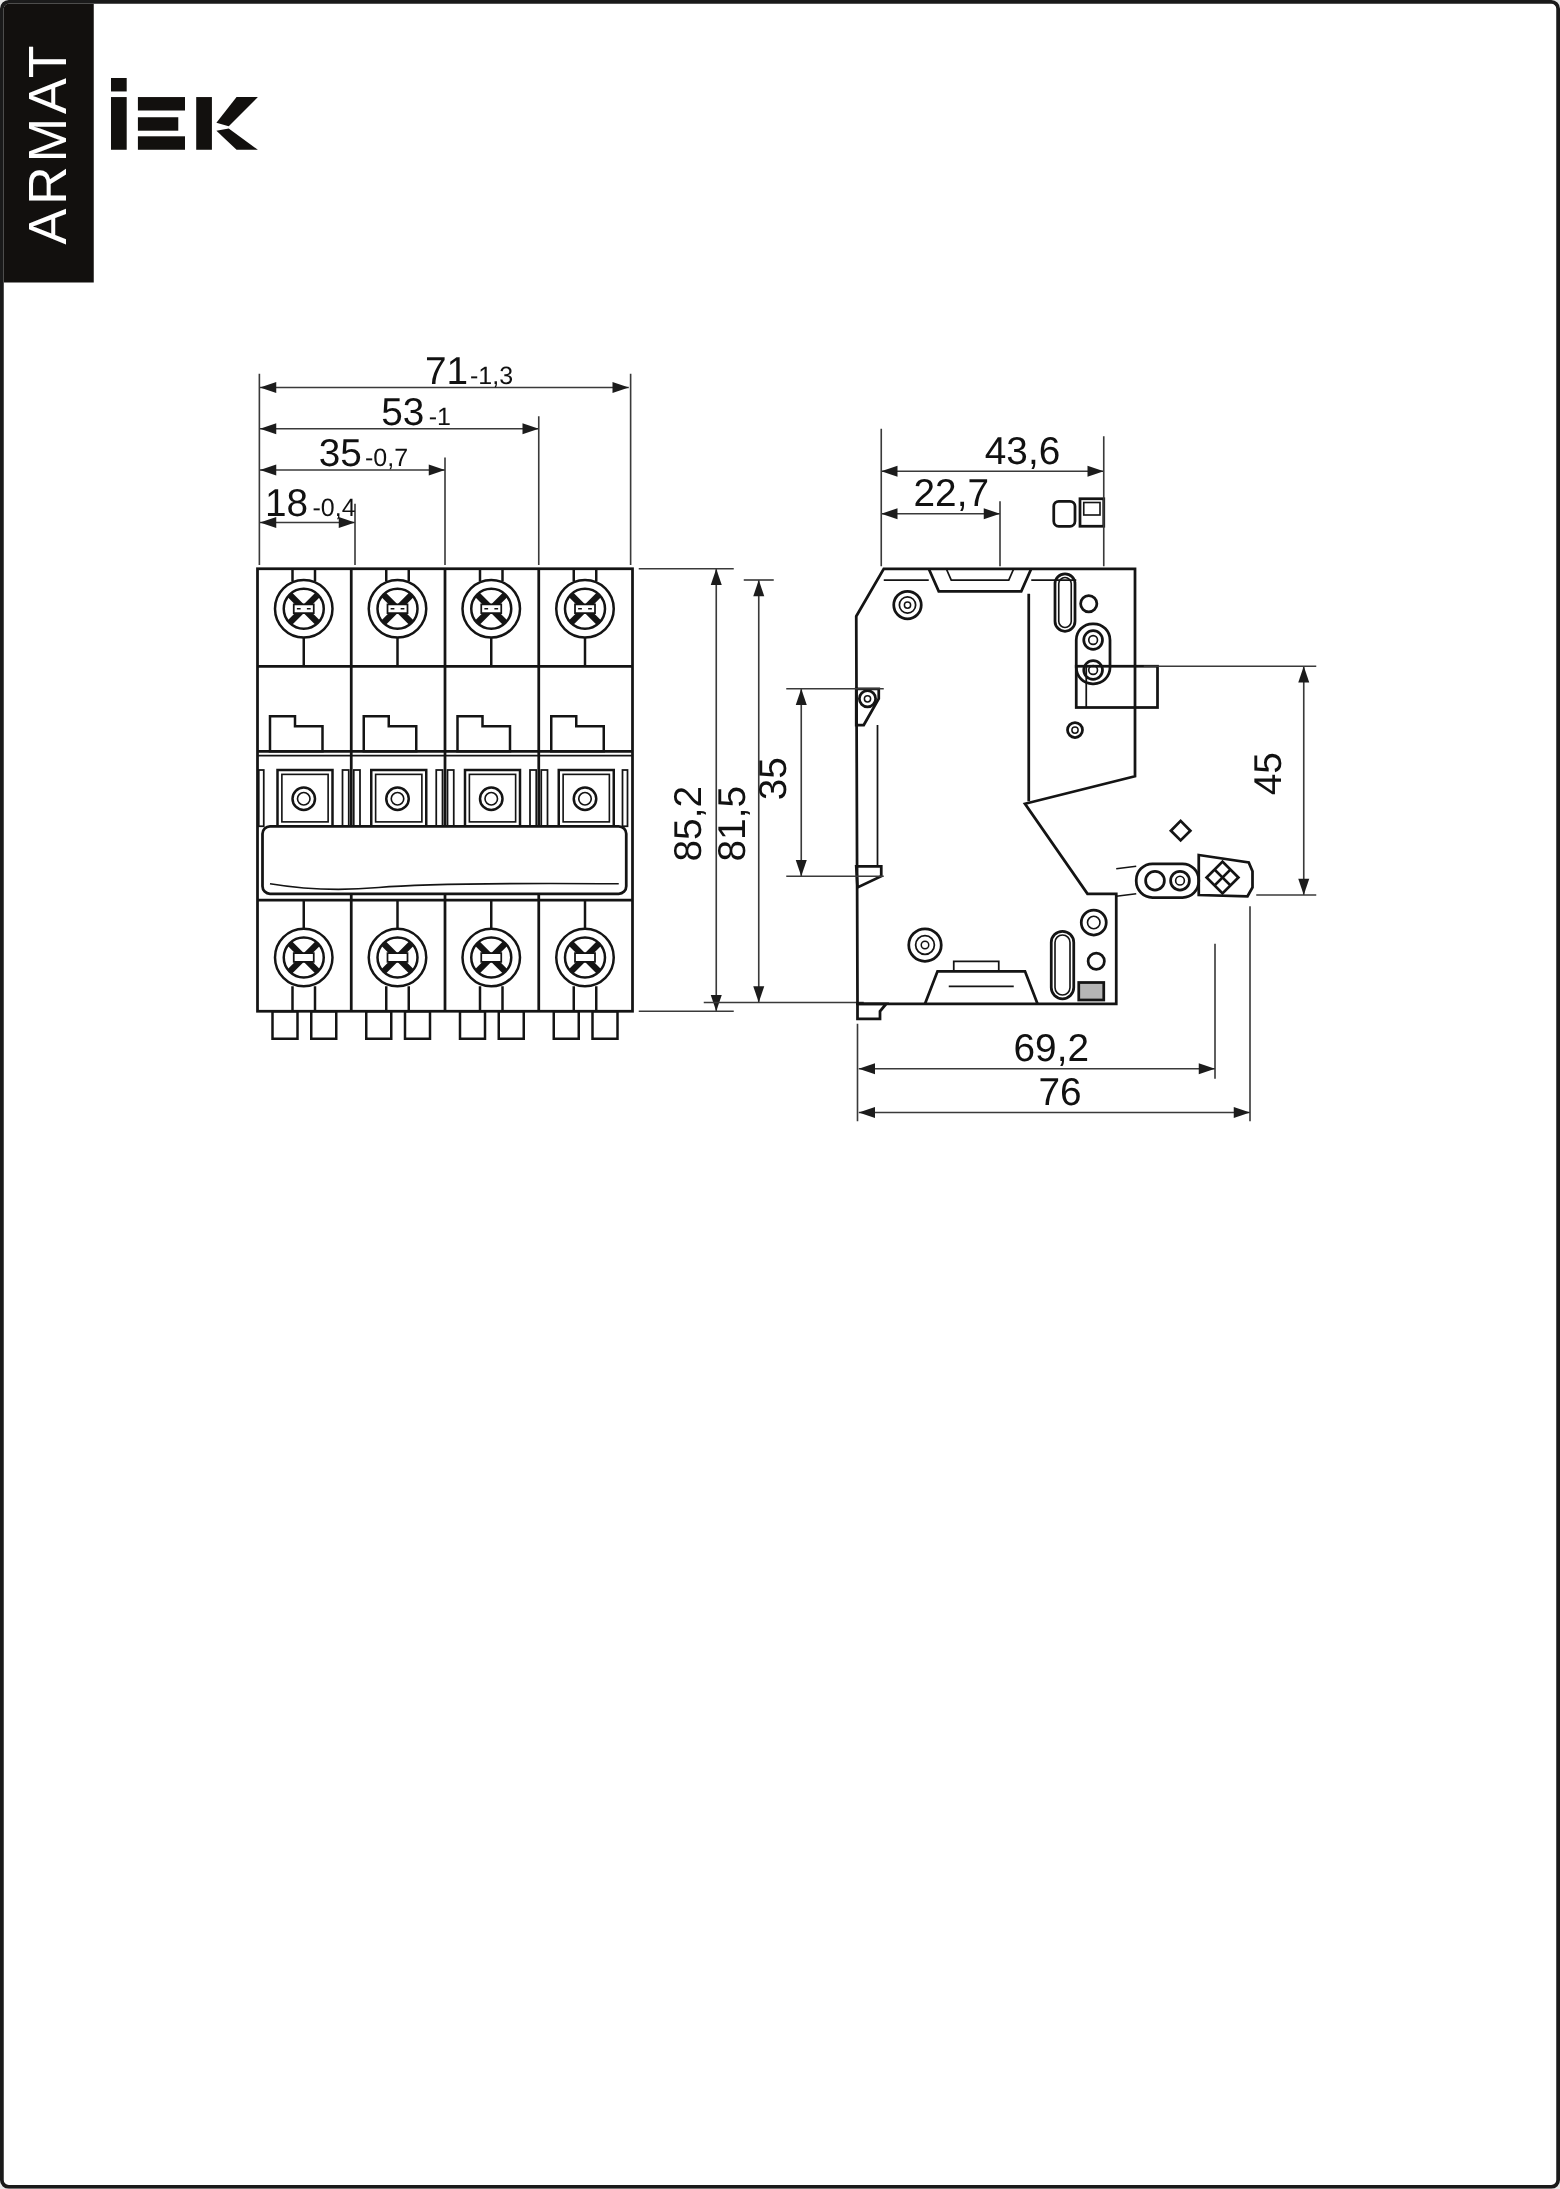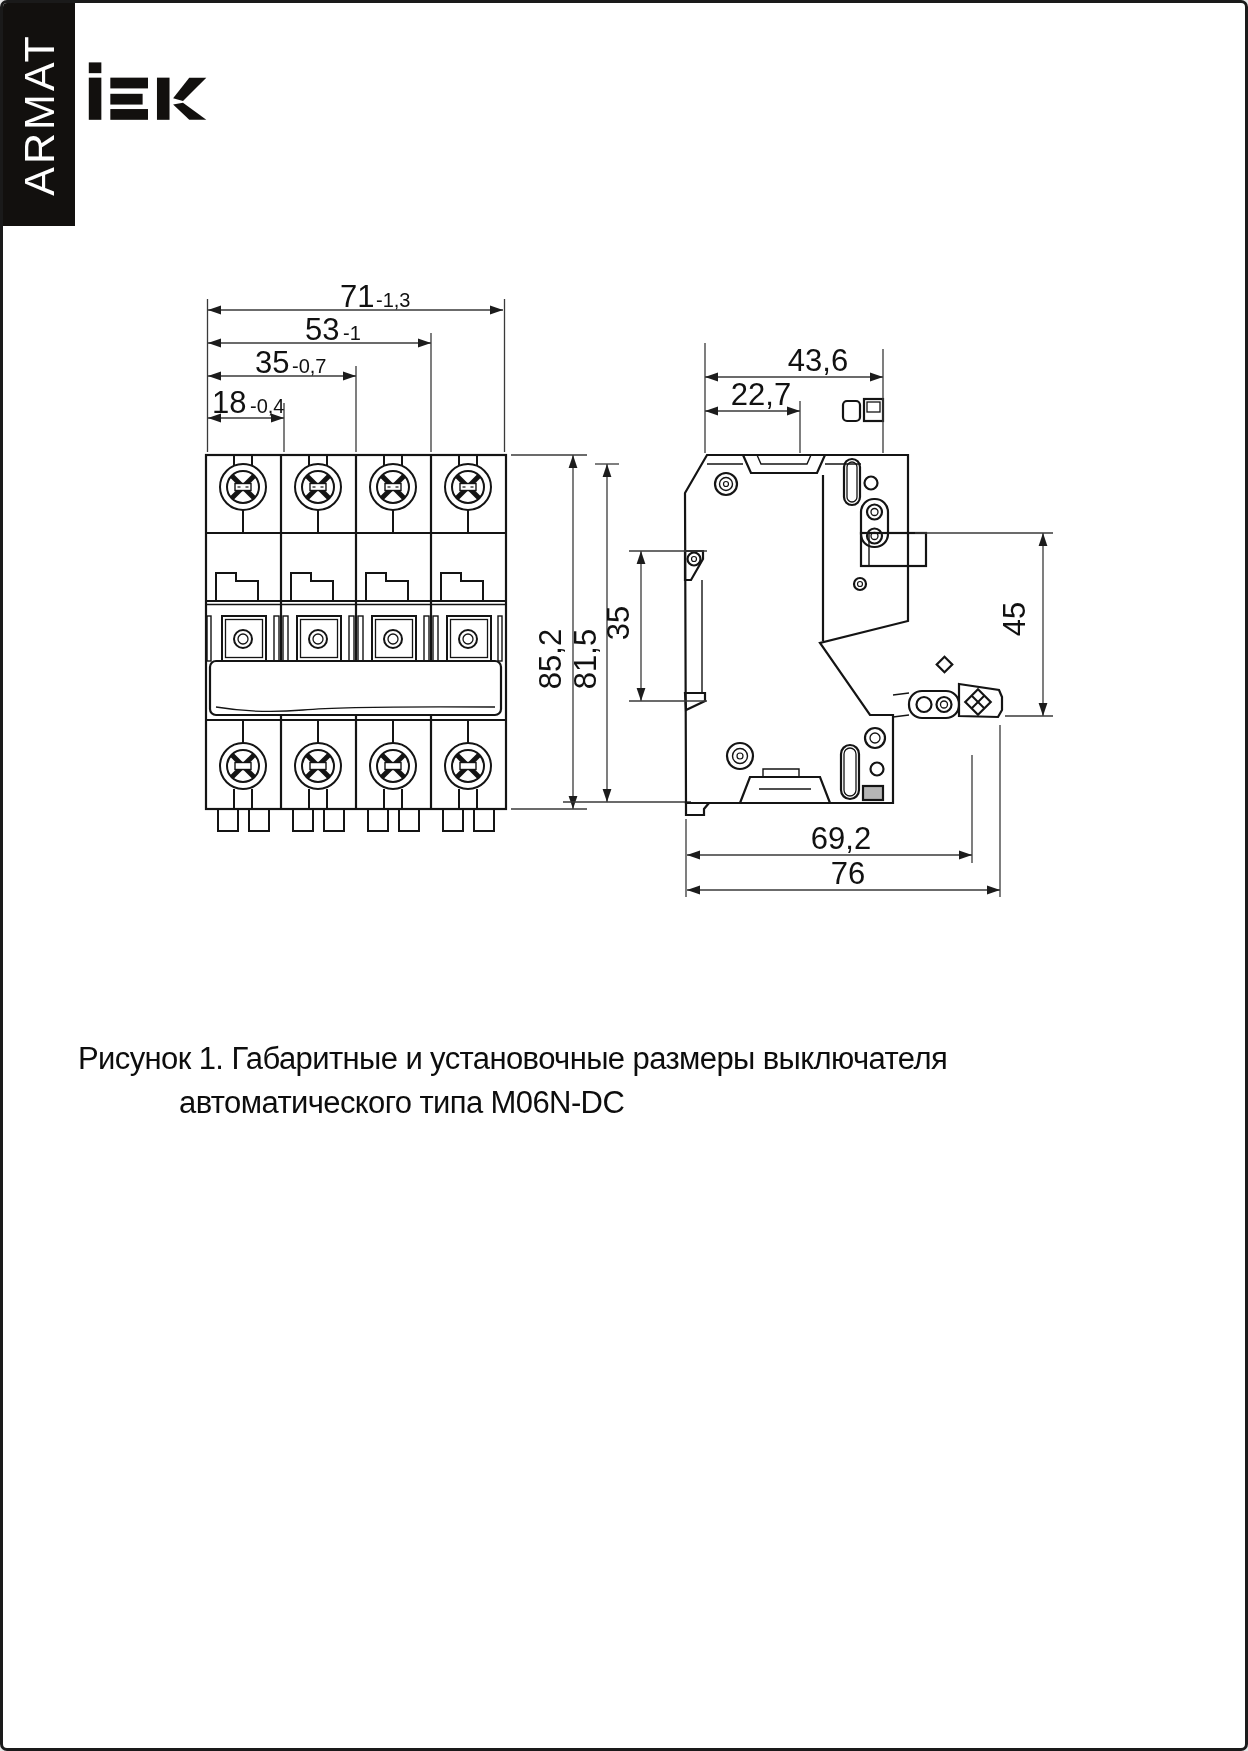--- a/index.html
+++ b/index.html
@@ -254,18 +254,14 @@
     <g>
       <text class="dt" text-anchor="middle" x="815" y="368">43,6</text>
       <text class="dt" text-anchor="middle" x="758" y="402">22,7</text>
       <text class="dt" text-anchor="middle" x="626" y="620" transform="rotate(-90 626 620)">35</text>
       <text class="dt" text-anchor="middle" x="1022" y="616" transform="rotate(-90 1022 616)">45</text>
       <text class="dt" text-anchor="middle" x="838" y="846">69,2</text>
       <text class="dt" text-anchor="middle" x="845" y="881">76</text>
     </g>
   </svg>
 
-  <div class="caption">
-    <div class="l1">Рисунок 1. Габаритные и установочные размеры выключателя</div>
-    <div class="l2">автоматического типа М06N-DC</div>
-  </div>
 
 </div>
 
 </body></html>

